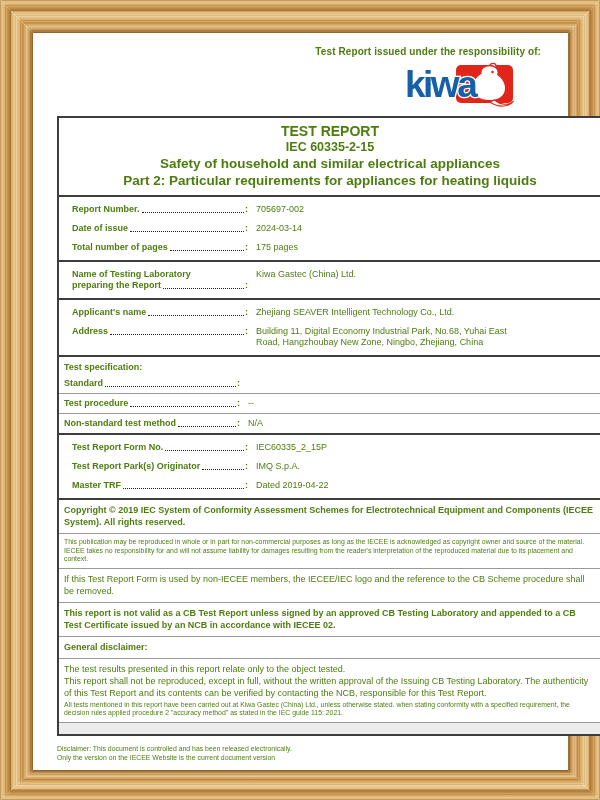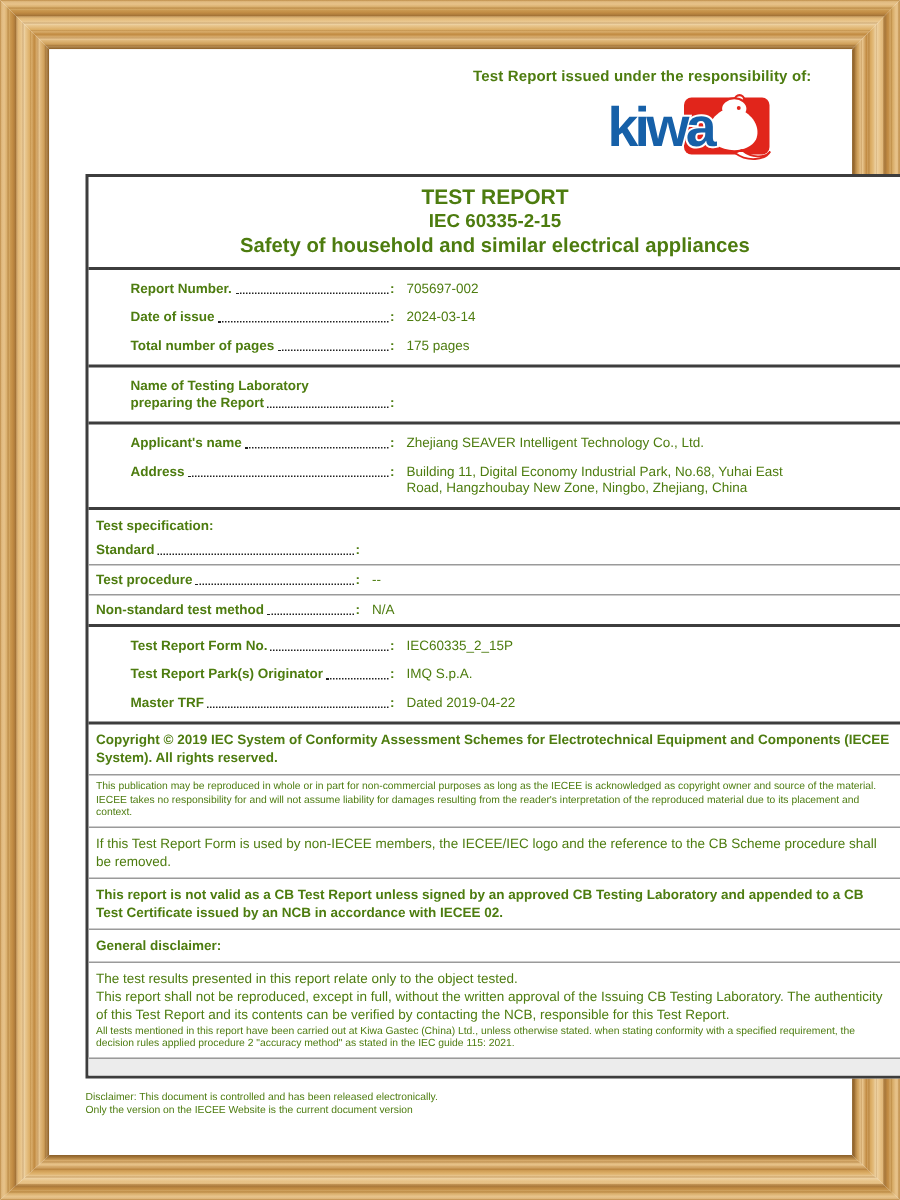--- a/index.html
+++ b/index.html
@@ -49,21 +49,21 @@
   .frame-bottom{top:770px;left:0;width:600px;height:30px;
     clip-path:polygon(33px 0,568px 0,600px 30px,0 30px);}
 
   
   .doc{position:absolute;left:33px;top:33px;width:535px;height:737px;background:#fff;}
   .issued{margin:13px 27px 0 0;text-align:right;font-size:10px;font-weight:bold;letter-spacing:0.1px;}
   .logo-row{display:flex;justify-content:flex-end;margin:3px 52px 0 0;height:48px;}
 
   
   .tbl{margin:8px 0 0 24px;width:546px;border:2px solid #3d3d3d;box-sizing:border-box;background:#fff;}
-  .cell{padding:3px 23px;box-sizing:border-box;}
+  .cell{padding:3px 8px;box-sizing:border-box;}
   .sec{border-top:2px solid #3d3d3d;}
   .rt{border-top:1px solid #9a9a9a;}
 
   .title-cell{text-align:center;padding:5px 4px 6px 4px;}
   .t1{font-size:14px;font-weight:bold;line-height:17px;}
   .t2{font-size:12.5px;font-weight:bold;line-height:15px;}
   .t3{font-size:13.5px;font-weight:bold;line-height:17px;}
 
   .frow{display:flex;align-items:flex-start;padding:4px 7px 4px 5px;font-size:9px;line-height:11px;}
   .lab{flex:0 0 176px;font-weight:bold;display:flex;align-items:flex-end;}
@@ -114,20 +114,21 @@
         <text class="kiwa-word" x="-1" y="37" font-size="37" letter-spacing="-2.5" style="fill:var(--kiwa_blue);stroke:#ffffff;stroke-width:2.6;paint-order:stroke">kiwa</text>
       </svg>
     </div>
 
     <div class="tbl">
 
       <div class="cell title-cell">
         <div class="t1">TEST REPORT</div>
         <div class="t2">IEC 60335-2-15</div>
         <div class="t3">Safety of household and similar electrical appliances</div>
+        <div class="t3">Part 2: Particular requirements for appliances for heating liquids</div>
       </div>
 
       <div class="cell sec">
         <div class="frow">
           <div class="lab">
               <span class="txt">Report Number.</span>
               <span class="lead"></span>
               <span class="col">:</span>
             </div>
           <div class="val">705697-002</div>
@@ -155,20 +156,21 @@
           <div class="lab lab2">
             <div class="labline">
                 <span class="txt">Name of Testing Laboratory</span>
               </div>
             <div class="labline">
                 <span class="txt">preparing the Report</span>
                 <span class="lead"></span>
                 <span class="col">:</span>
               </div>
           </div>
+          <div class="val">Kiwa Gastec (China) Ltd.</div>
         </div>
       </div>
 
       <div class="cell sec">
         <div class="frow">
           <div class="lab">
               <span class="txt">Applicant's name</span>
               <span class="lead"></span>
               <span class="col">:</span>
             </div>

